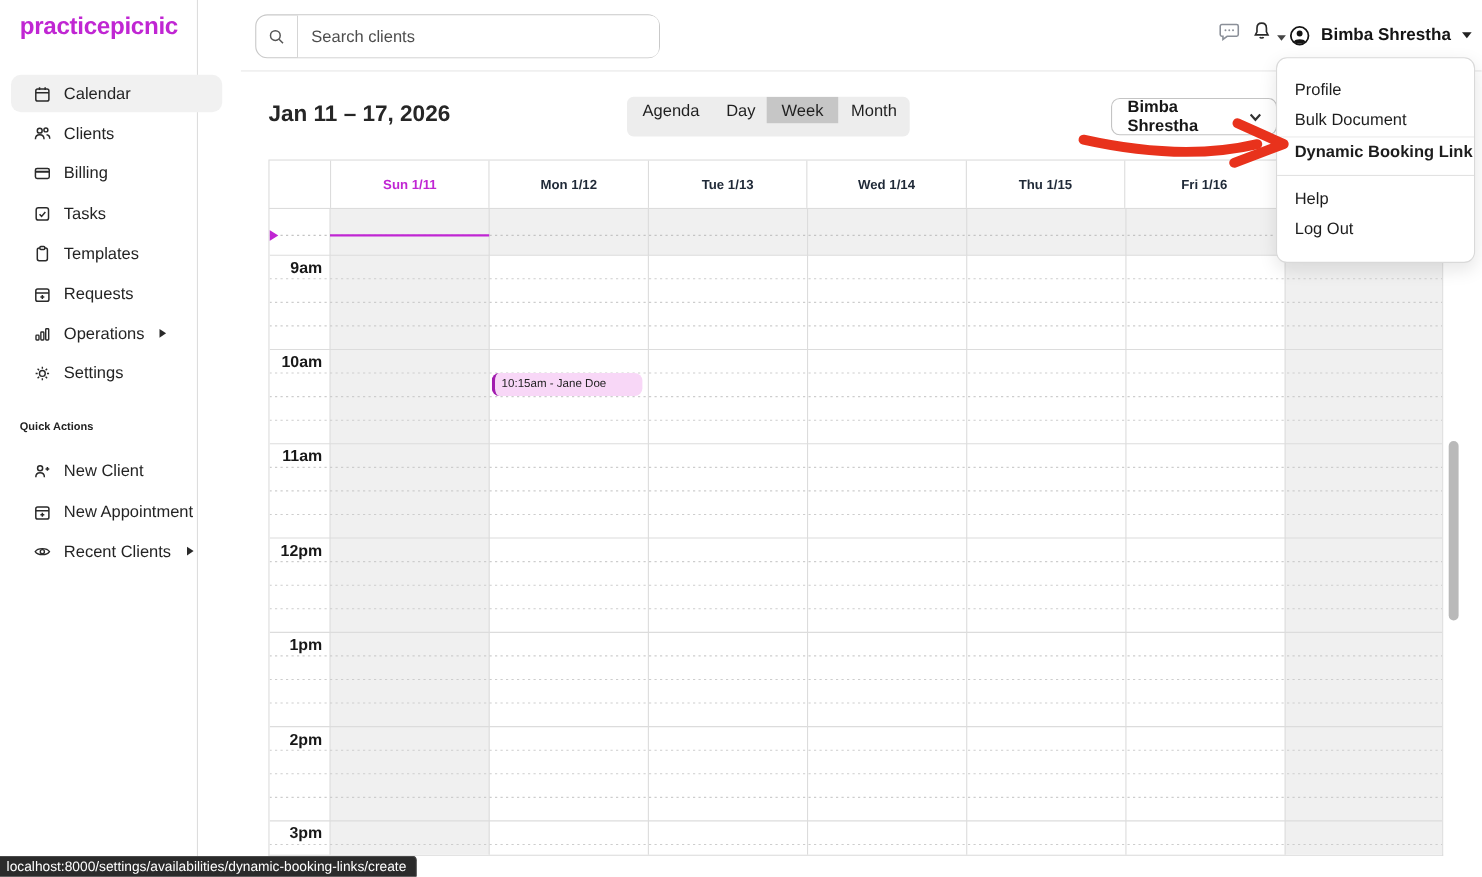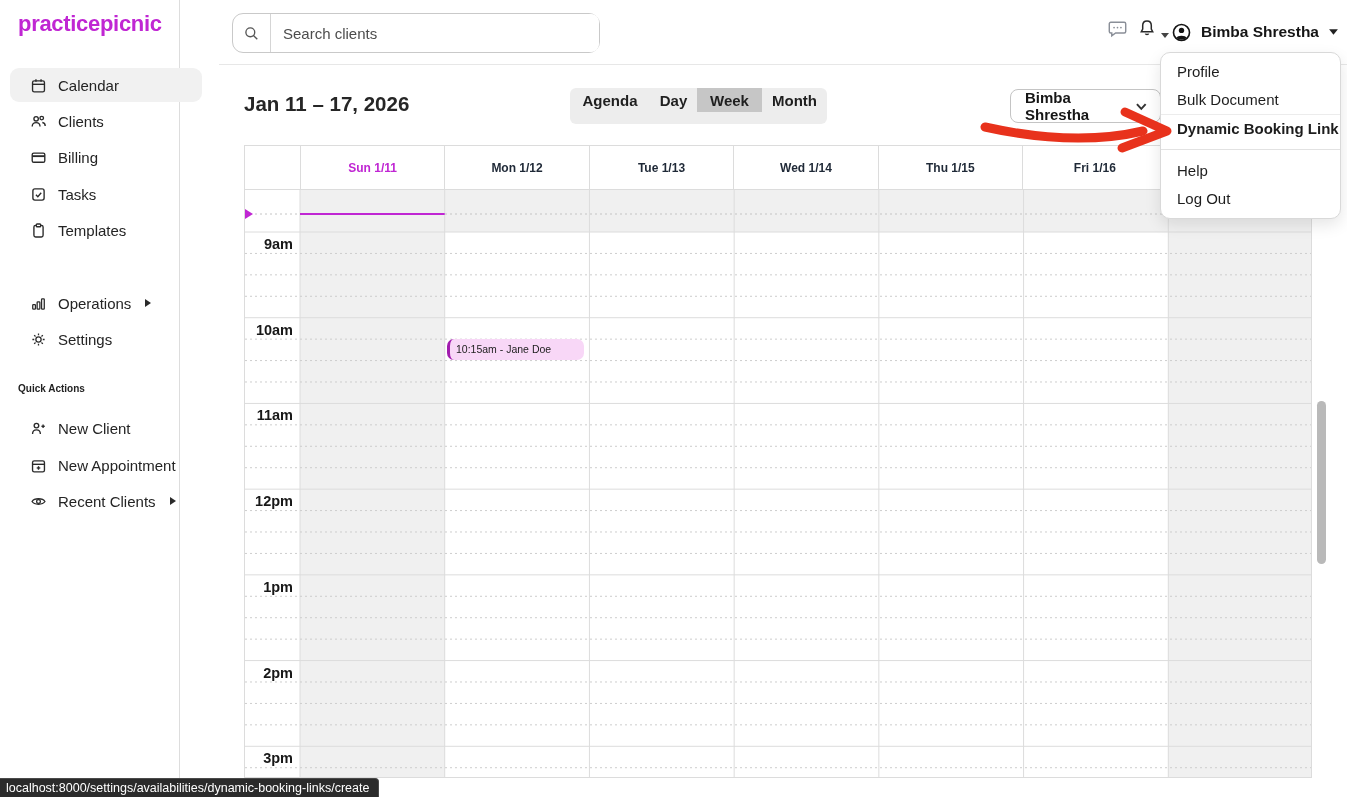--- a/index.html
+++ b/index.html
@@ -34,21 +34,21 @@
   #user-button { position:absolute; right:8px; top:14px; height:36px;
     display:flex; align-items:center; gap:9px; cursor:pointer;
     font-size:15.5px; font-weight:600; color:#151515; }
 
   
   #cal-title { position:absolute; left:244px; top:92px; font-size:20.5px;
     font-weight:700; color:#262626; z-index:1; }
   #view-tabs { position:absolute; left:570px; top:88px; height:36px;
     display:flex; background:#ededed; border-radius:6px; overflow:hidden; z-index:1; }
   .vtab { height:24px; display:flex; align-items:center; justify-content:center;
-    font-size:15px; font-weight:700; color:#1f1f1f; cursor:pointer; }
+    font-size:15px; font-weight:400; color:#1f1f1f; cursor:pointer; }
   .vtab.sel { background:#c6c6c6; }
   #person-filter { position:absolute; left:1010px; top:89px; width:151px; height:34px;
     border:1.5px solid #c4c4c4; border-radius:8px; background:#fff; z-index:1;
     display:flex; align-items:center; justify-content:space-between;
     padding:0 12px 0 14px; font-size:15px; font-weight:600; color:#161616; cursor:pointer; }
 
   
   #day-header { position:absolute; left:244px; top:145px; width:1068px; height:45px;
     display:flex; border:1px solid #dcdcdc; z-index:1; background:#fff; }
   .dh-gutter { width:55px; }
@@ -71,21 +71,21 @@
     font-size:10.5px; font-weight:500; color:#222; line-height:21px;
     padding-left:6px; white-space:nowrap; cursor:pointer; }
 
   
   #scroll-thumb { position:absolute; left:1317px; top:401px; width:9px; height:163px;
     background:#b9b9b9; border-radius:5px; z-index:4; cursor:pointer; }
 
   
   #user-menu { position:absolute; left:1160px; top:52px; width:181px;
     background:#fff; border:1px solid #d9d9d9; border-radius:10px;
-    box-shadow:0 6px 16px rgba(0,0,0,0.10); padding:5px 0; z-index:10; }
+    box-shadow:0 6px 16px rgba(0,0,0,0.10); padding:15px 0; z-index:10; }
   .menu-item { height:28px; line-height:28px; padding:0 16px; font-size:15px;
     color:#1d1d1d; cursor:pointer; white-space:nowrap; }
   .menu-item.hl { font-weight:600; border-top:1px solid #ececec; }
   .menu-div { border-top:1px solid #e2e2e2; margin:7px 0; }
 
   
   #arrow-svg { position:absolute; left:975px; top:103px; z-index:11; pointer-events:none; }
 
   
   #status-link { position:absolute; left:0; top:778px; height:19px; z-index:12;
@@ -130,20 +130,29 @@
         <path d="M7 10.4l2.2 2.2 4-4.6"></path>
       </svg>
     <span>Tasks</span>
   </div>
   <div class="nav-item" style="top:213px">
     <svg width="17" height="17" viewBox="0 0 20 20" fill="none" stroke="#2a2a2a" stroke-width="1.6">
         <rect x="4.6" y="4" width="10.8" height="13.6" rx="2"></rect>
         <rect x="7.4" y="2.4" width="5.2" height="3.2" rx="1" fill="#fff"></rect>
       </svg>
     <span>Templates</span>
+  </div>
+  <div class="nav-item" style="top:250px">
+    <svg width="17" height="17" viewBox="0 0 20 20" fill="none" stroke="#2a2a2a" stroke-width="1.6">
+        <rect x="3" y="4.5" width="14" height="13" rx="2"></rect>
+        <line x1="3" y1="8.6" x2="17" y2="8.6"></line>
+        <line x1="10" y1="10.8" x2="10" y2="15"></line>
+        <line x1="7.9" y1="12.9" x2="12.1" y2="12.9"></line>
+      </svg>
+    <span>Requests</span>
   </div>
   <div class="nav-item" style="top:286px">
     <svg width="17" height="17" viewBox="0 0 20 20" fill="none" stroke="#2a2a2a" stroke-width="1.5">
         <rect x="3.2" y="11.4" width="3.2" height="5.2" rx="0.8"></rect>
         <rect x="8.4" y="8" width="3.2" height="8.6" rx="0.8"></rect>
         <rect x="13.6" y="4.6" width="3.2" height="12" rx="0.8"></rect>
       </svg>
     <span>Operations</span>
     <svg class="subarrow" width="8" height="10" viewBox="0 0 8 10">
         <polygon points="1,1 7,5 1,9" fill="#2a2a2a"></polygon>

